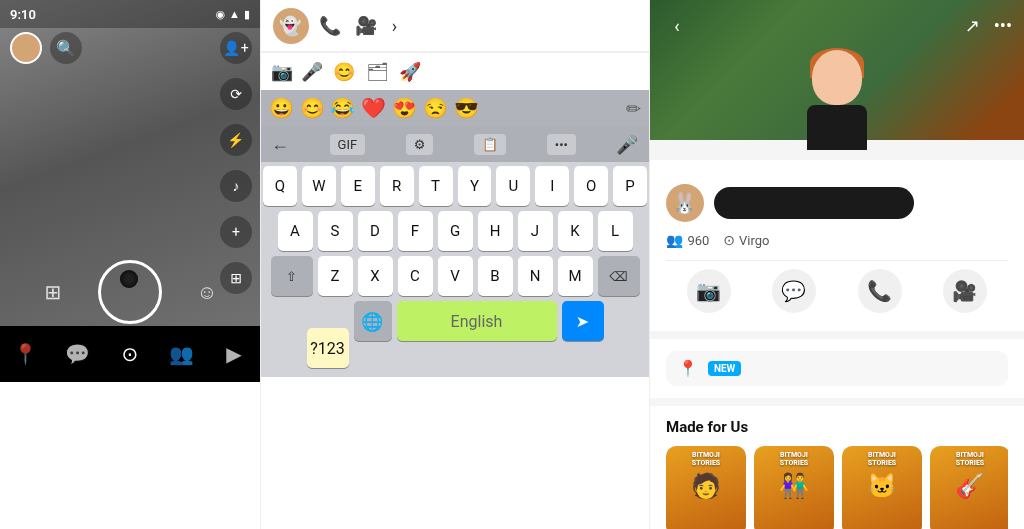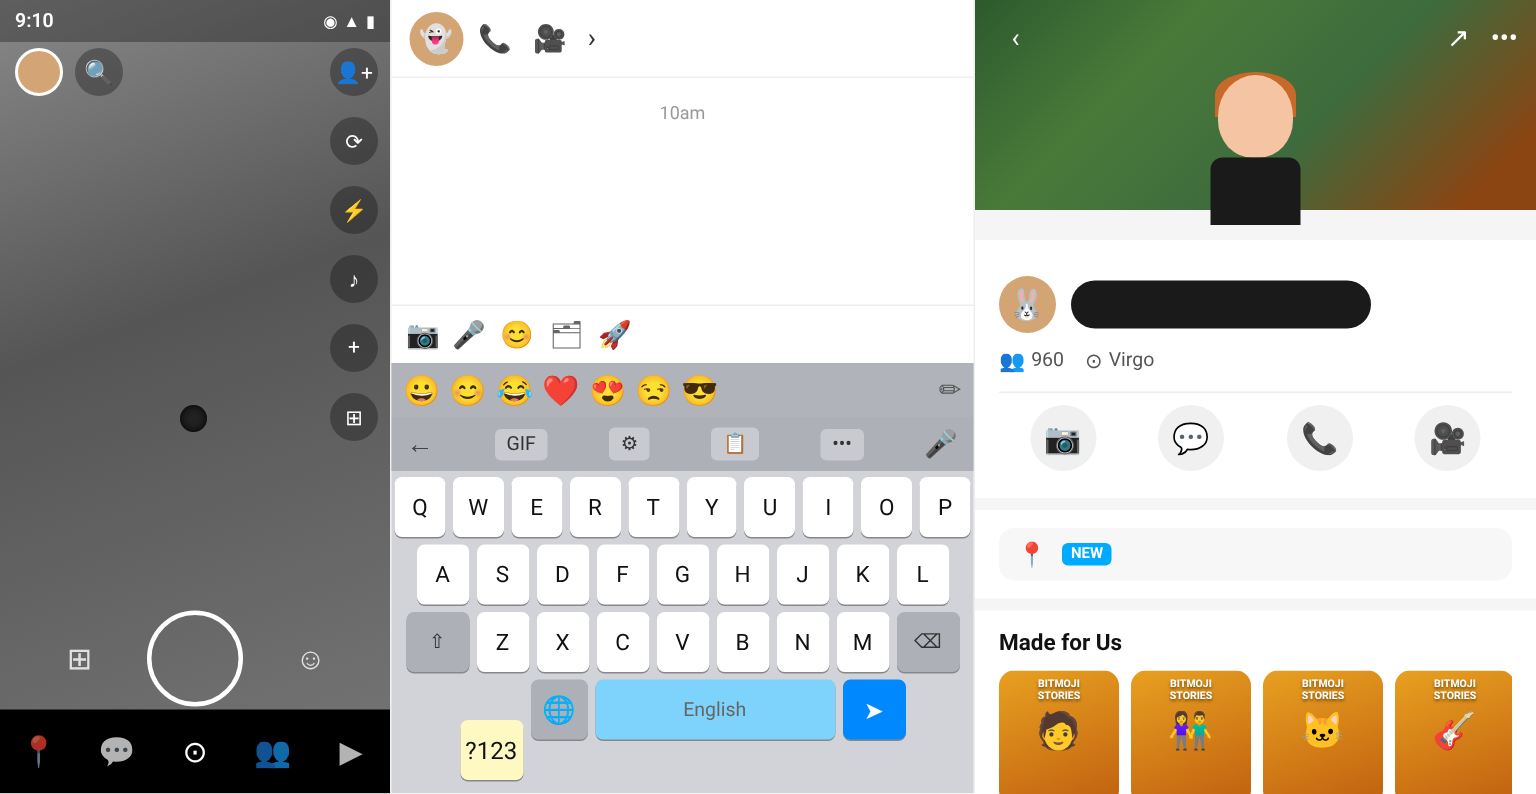--- a/index.html
+++ b/index.html
@@ -8,21 +8,21 @@
       height: 529px;
       display: flex;
       font-family: -apple-system, BlinkMacSystemFont, 'Segoe UI', Roboto, sans-serif;
       overflow: hidden;
       background: #fff;
     }
 
     
     .camera-panel {
       width: 260px;
-      height: 529px;
+      height: 382px;
       background: #404040;
       position: relative;
       flex-shrink: 0;
       overflow: hidden;
     }
     .camera-bg {
       width: 100%;
       height: 100%;
       background: linear-gradient(160deg, #888 0%, #555 40%, #777 100%);
     }
@@ -296,24 +296,24 @@
       flex: 1;
       max-width: 35px;
     }
     .key-special {
       background: #adb0b7;
       color: #333;
       font-size: 13px;
       min-width: 42px;
     }
     .key-space {
-      background: #7dd3fc;
+      background: #bef264;
       flex: 4;
       max-width: 160px;
-      font-size: 13px;
+      font-size: 16px;
       color: #666;
     }
     .key-send {
       background: #0088ff;
       color: #fff;
       min-width: 42px;
       font-size: 16px;
     }
     .key-num {
       background: #fef9c3;
@@ -584,23 +584,20 @@
 
   <div class="chat-header">
     <div class="chat-avatar">👻</div>
     <div class="chat-header-actions">
       <span class="chat-header-icon">📞</span>
       <span class="chat-header-icon">🎥</span>
       <span class="chat-header-icon">›</span>
     </div>
   </div>
 
-  <div class="chat-messages">
-    <span class="chat-timestamp">10am</span>
-  </div>
 
   <div class="chat-input-area">
     <span class="chat-input-cam">📷</span>
     <div class="chat-input-icons">
       <span>🎤</span>
       <span>😊</span>
       <span>🗂</span>
       <span>🚀</span>
     </div>
   </div>

